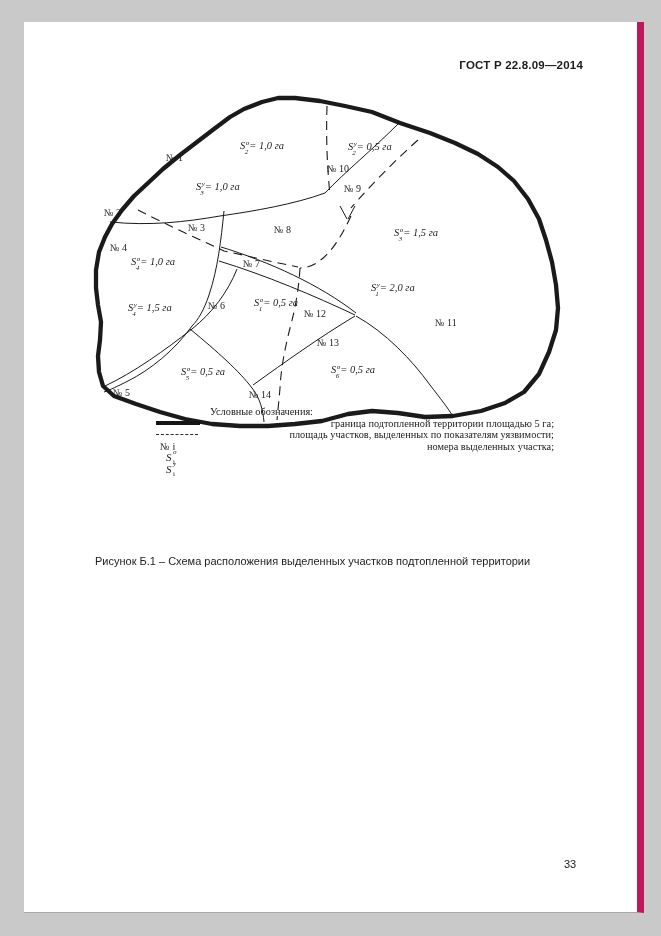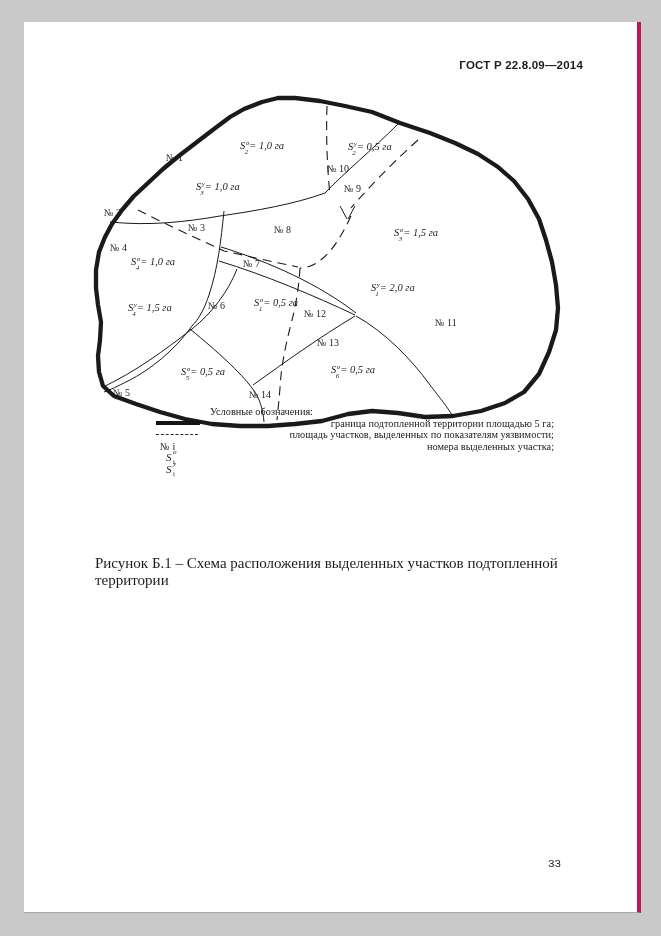--- a/index.html
+++ b/index.html
@@ -6,21 +6,21 @@
   body{
     width:661px;height:936px;position:relative;
     background:#c9c9c9;
     font-family:"Liberation Serif", serif;
     color:#1c1c1c;
     overflow:hidden;
   }
   .page{
     position:absolute;left:24px;top:22px;width:613px;height:890px;
     background:#ffffff;
-    border-right:4px solid #be185d;
+    border-right:7px solid #be185d;
     border-bottom:1px solid #a8a8a8;
   }
   .doc-header{
     position:absolute;top:37px;right:54px;
     font-family:"Liberation Sans", sans-serif;
     font-weight:bold;font-size:11.5px;letter-spacing:.2px;
   }
   svg.diagram{position:absolute;left:0;top:0;pointer-events:none;}
   svg .lblN{font-family:"Liberation Serif",serif;font-size:10px;fill:#1c1c1c;}
   svg .lblS{font-family:"Liberation Serif",serif;font-style:italic;font-size:10.5px;fill:#1c1c1c;}
@@ -35,26 +35,26 @@
   .sw-thick{width:44px;height:4px;background:#141414;}
   .sw-thin{width:44px;height:1px;background:#2a2a2a;}
   .sw-dash{width:42px;height:0;border-top:1.4px dashed #2a2a2a;}
   .sym-text{font-size:10.3px;}
   .s-sym{font-style:italic;font-size:11px;position:relative;display:inline-block;padding-right:9px;margin-left:10px;}
   .s-sym .sup{position:absolute;top:-3px;left:7px;font-size:7px;line-height:7px;}
   .s-sym .sub{position:absolute;bottom:-2px;left:7px;font-size:7px;line-height:7px;font-style:normal;}
   .num-sym{margin-left:4px;}
   .caption{
     position:absolute;left:71px;top:533px;width:480px;
-    font-family:Liberation Serif, serif;
-    font-size:15px;
+    font-family:Liberation Sans, sans-serif;
+    font-size:11px;
   }
   .page-number{
-    position:absolute;left:524px;top:836px;
-    font-family:Liberation Mono, monospace;
+    position:absolute;left:540px;top:836px;
+    font-family:Liberation Sans, sans-serif;
     font-size:11px;
   }
 </style>
 </head>
 <body>
 
 <div class="page">
 
   <div class="doc-header">ГОСТ Р 22.8.09—2014</div>
 

